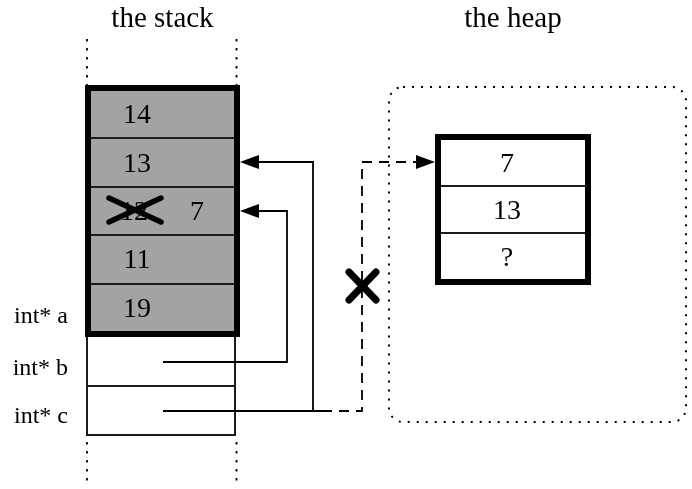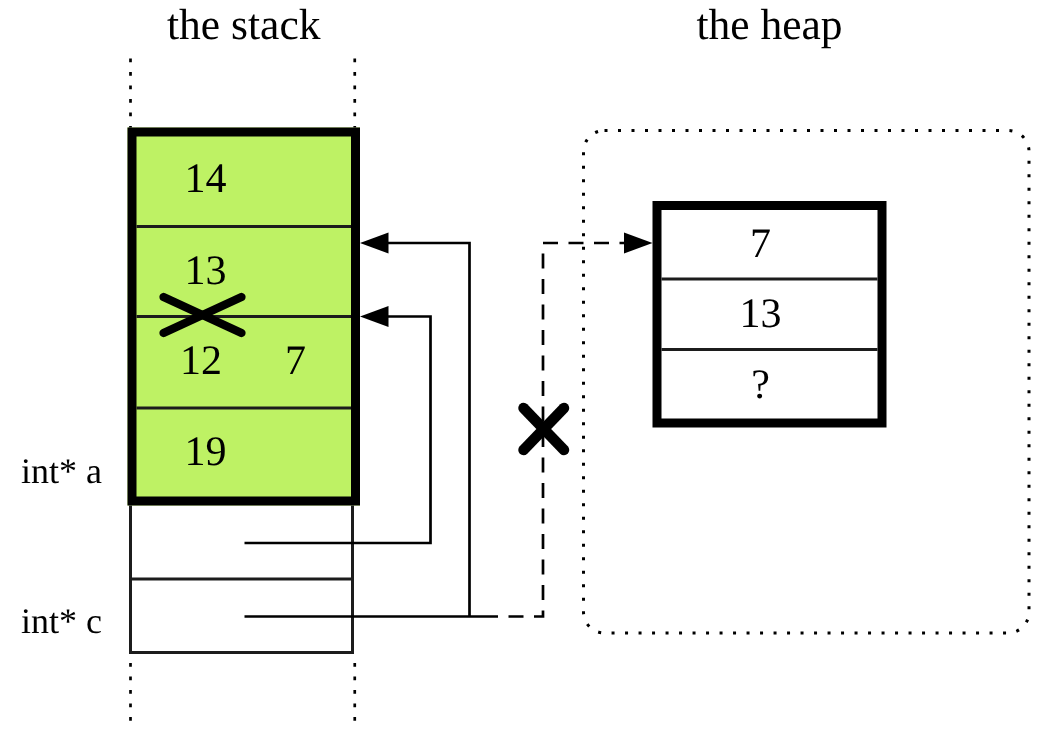--- a/index.html
+++ b/index.html
@@ -7,21 +7,21 @@
     position:relative;width:692px;height:489px;background:#ffffff;
     font-family:"Liberation Serif","DejaVu Serif",serif;color:#000;overflow:hidden;
   }
   .title{position:absolute;top:1px;height:32px;line-height:32px;font-size:29px;text-align:center;white-space:nowrap;}
   .stack-title{left:85px;width:155px;}
   .heap-title{left:435px;width:156px;}
 
   
   .stack-box{
     position:absolute;left:85px;top:85px;width:155px;height:252px;
-    box-sizing:border-box;border:6px solid #000;background:#bef264;
+    box-sizing:border-box;border:6px solid #000;background:#a3a3a3;
     display:flex;flex-direction:column;
   }
   .srow{flex:1;position:relative;display:flex;align-items:center;font-size:28px;}
   .srow + .srow{border-top:2px solid #1c1c1c;}
   .srow .val{display:inline-block;width:92px;text-align:center;}
   .srow .old-val{position:absolute;left:16px;width:54px;text-align:center;}
   .srow .new-val{position:absolute;left:92px;width:28px;text-align:center;}
 
   
   .below-rows{
@@ -62,30 +62,34 @@
       <span class="val">14</span>
     </div>
     <div class="srow">
       <span class="val">13</span>
     </div>
     <div class="srow">
       <span class="old-val">12</span>
       <span class="new-val">7</span>
     </div>
     <div class="srow">
+      <span class="val">11</span>
+    </div>
+    <div class="srow">
       <span class="val">19</span>
     </div>
   </div>
 
   <div class="below-rows">
     <div class="brow"></div>
     <div class="brow"></div>
   </div>
 
   <div class="ptr-label label-a">int* a</div>
+  <div class="ptr-label label-b">int* b</div>
   <div class="ptr-label label-c">int* c</div>
 
   <div class="heap-box">
     <div class="hrow">
       <span class="val">7</span>
     </div>
     <div class="hrow">
       <span class="val">13</span>
     </div>
     <div class="hrow">

